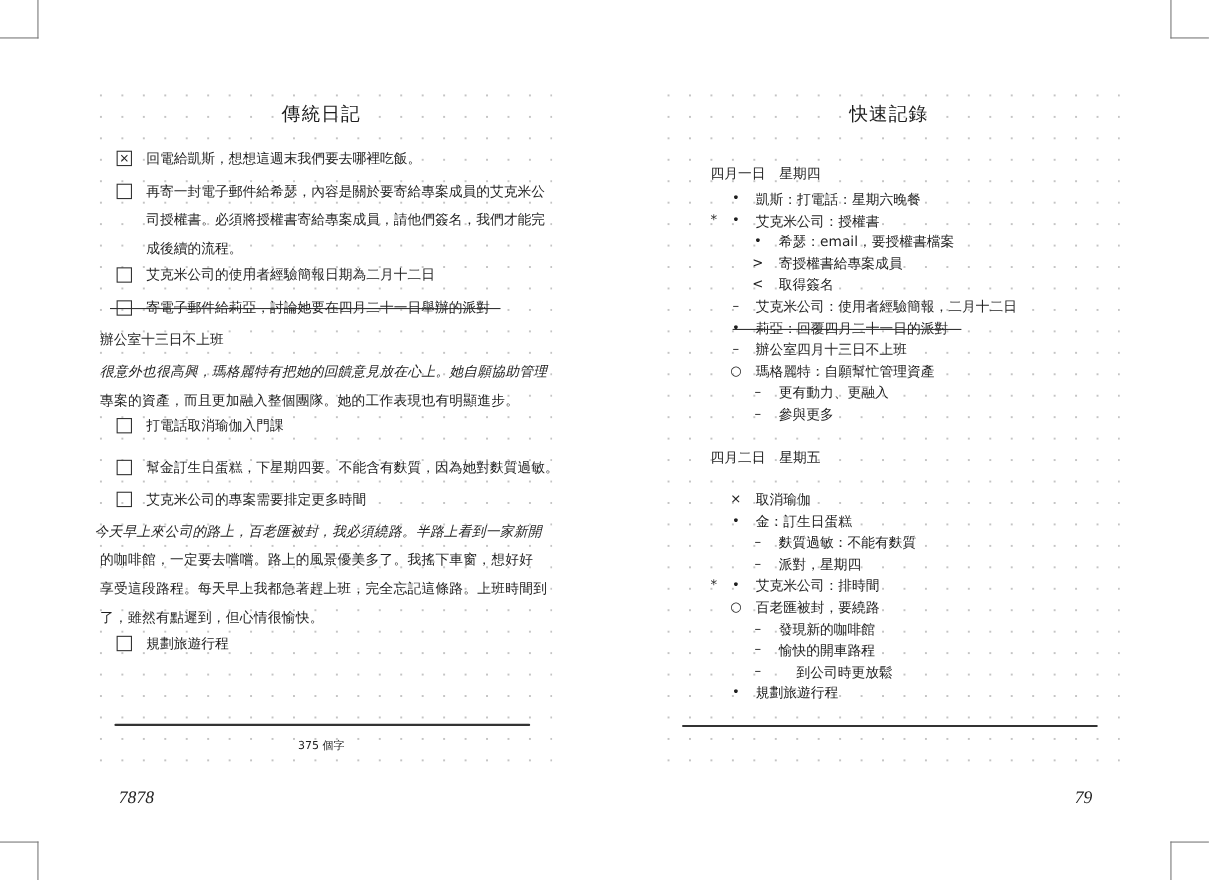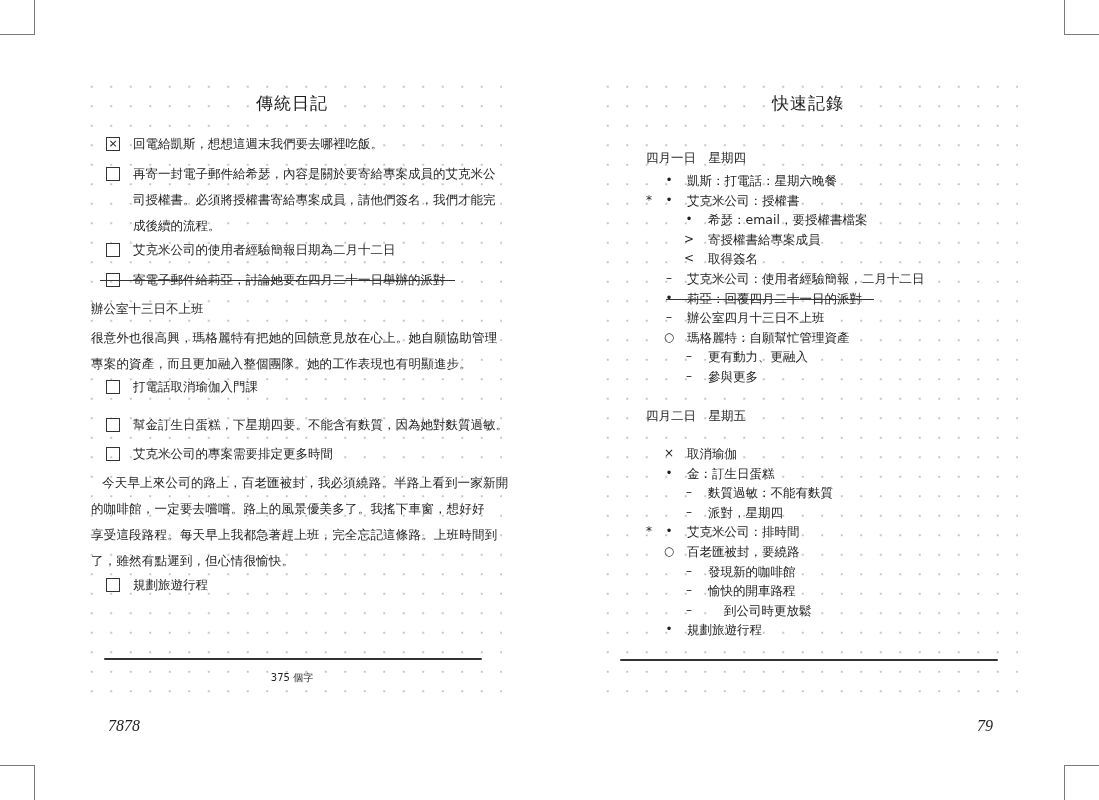--- a/index.html
+++ b/index.html
@@ -58,29 +58,29 @@
       <div class="cb" style="left: 24px; top: 87px;"></div>
       <div class="line" style="left: 51px; top: 84px;">再寄一封電子郵件給希瑟，內容是關於要寄給專案成員的艾克米公</div>
       <div class="line" style="left: 51px; top: 110px;">司授權書。必須將授權書寄給專案成員，請他們簽名，我們才能完</div>
       <div class="line" style="left: 51px; top: 136px;">成後續的流程。</div>
       <div class="cb" style="left: 24px; top: 163px;"></div>
       <div class="line" style="left: 51px; top: 160px;">艾克米公司的使用者經驗簡報日期為二月十二日</div>
       <div class="cb" style="left: 24px; top: 193px;"></div>
       <div class="line" style="left: 51px; top: 190px;">寄電子郵件給莉亞，討論她要在四月二十一日舉辦的派對</div>
       <div class="strike" style="left: 18px; width: 355px; top: 200px;"></div>
       <div class="line" style="left: 9px; top: 219px;">辦公室十三日不上班</div>
-      <div class="line" style="left: 9px; top: 248px; letter-spacing: 0.2px;">很意外也很高興，瑪格麗特有把她的回饋意見放在心上。她自願協助管理</div>
+      <div class="line" style="left: 9px; top: 248px; letter-spacing: 0.2px; font-style: italic;">很意外也很高興，瑪格麗特有把她的回饋意見放在心上。她自願協助管理</div>
       <div class="line" style="left: 9px; top: 274px; letter-spacing: 0.2px;">專案的資產，而且更加融入整個團隊。她的工作表現也有明顯進步。</div>
       <div class="cb" style="left: 24px; top: 300px;"></div>
       <div class="line" style="left: 51px; top: 297px;">打電話取消瑜伽入門課</div>
       <div class="cb" style="left: 24px; top: 338px;"></div>
       <div class="line" style="left: 51px; top: 335px;">幫金訂生日蛋糕，下星期四要。不能含有麩質，因為她對麩質過敏。</div>
       <div class="cb" style="left: 24px; top: 367px;"></div>
       <div class="line" style="left: 51px; top: 364px;">艾克米公司的專案需要排定更多時間</div>
-      <div class="line" style="left: 20px; top: 393px; letter-spacing: 0.2px;">今天早上來公司的路上，百老匯被封，我必須繞路。半路上看到一家新開</div>
+      <div class="line" style="left: 4px; top: 393px; letter-spacing: 0.2px; font-style: italic;">今天早上來公司的路上，百老匯被封，我必須繞路。半路上看到一家新開</div>
       <div class="line" style="left: 9px; top: 419px; letter-spacing: 0.2px;">的咖啡館，一定要去嚐嚐。路上的風景優美多了。我搖下車窗，想好好</div>
       <div class="line" style="left: 9px; top: 445px; letter-spacing: 0.2px;">享受這段路程。每天早上我都急著趕上班，完全忘記這條路。上班時間到</div>
       <div class="line" style="left: 9px; top: 471px; letter-spacing: 0.2px;">了，雖然有點遲到，但心情很愉快。</div>
       <div class="cb" style="left: 24px; top: 498px;"></div>
       <div class="line" style="left: 51px; top: 495px;">規劃旅遊行程</div>
     </div>
   <div class="rule" style="left:22px; right:20px; top:578px;"></div>
   <div class="count" style="left:0; right:0; top:591px;">375 個字</div>
   <div class="folio" style="left:26px; top:637px;">7878</div>
 </div>

